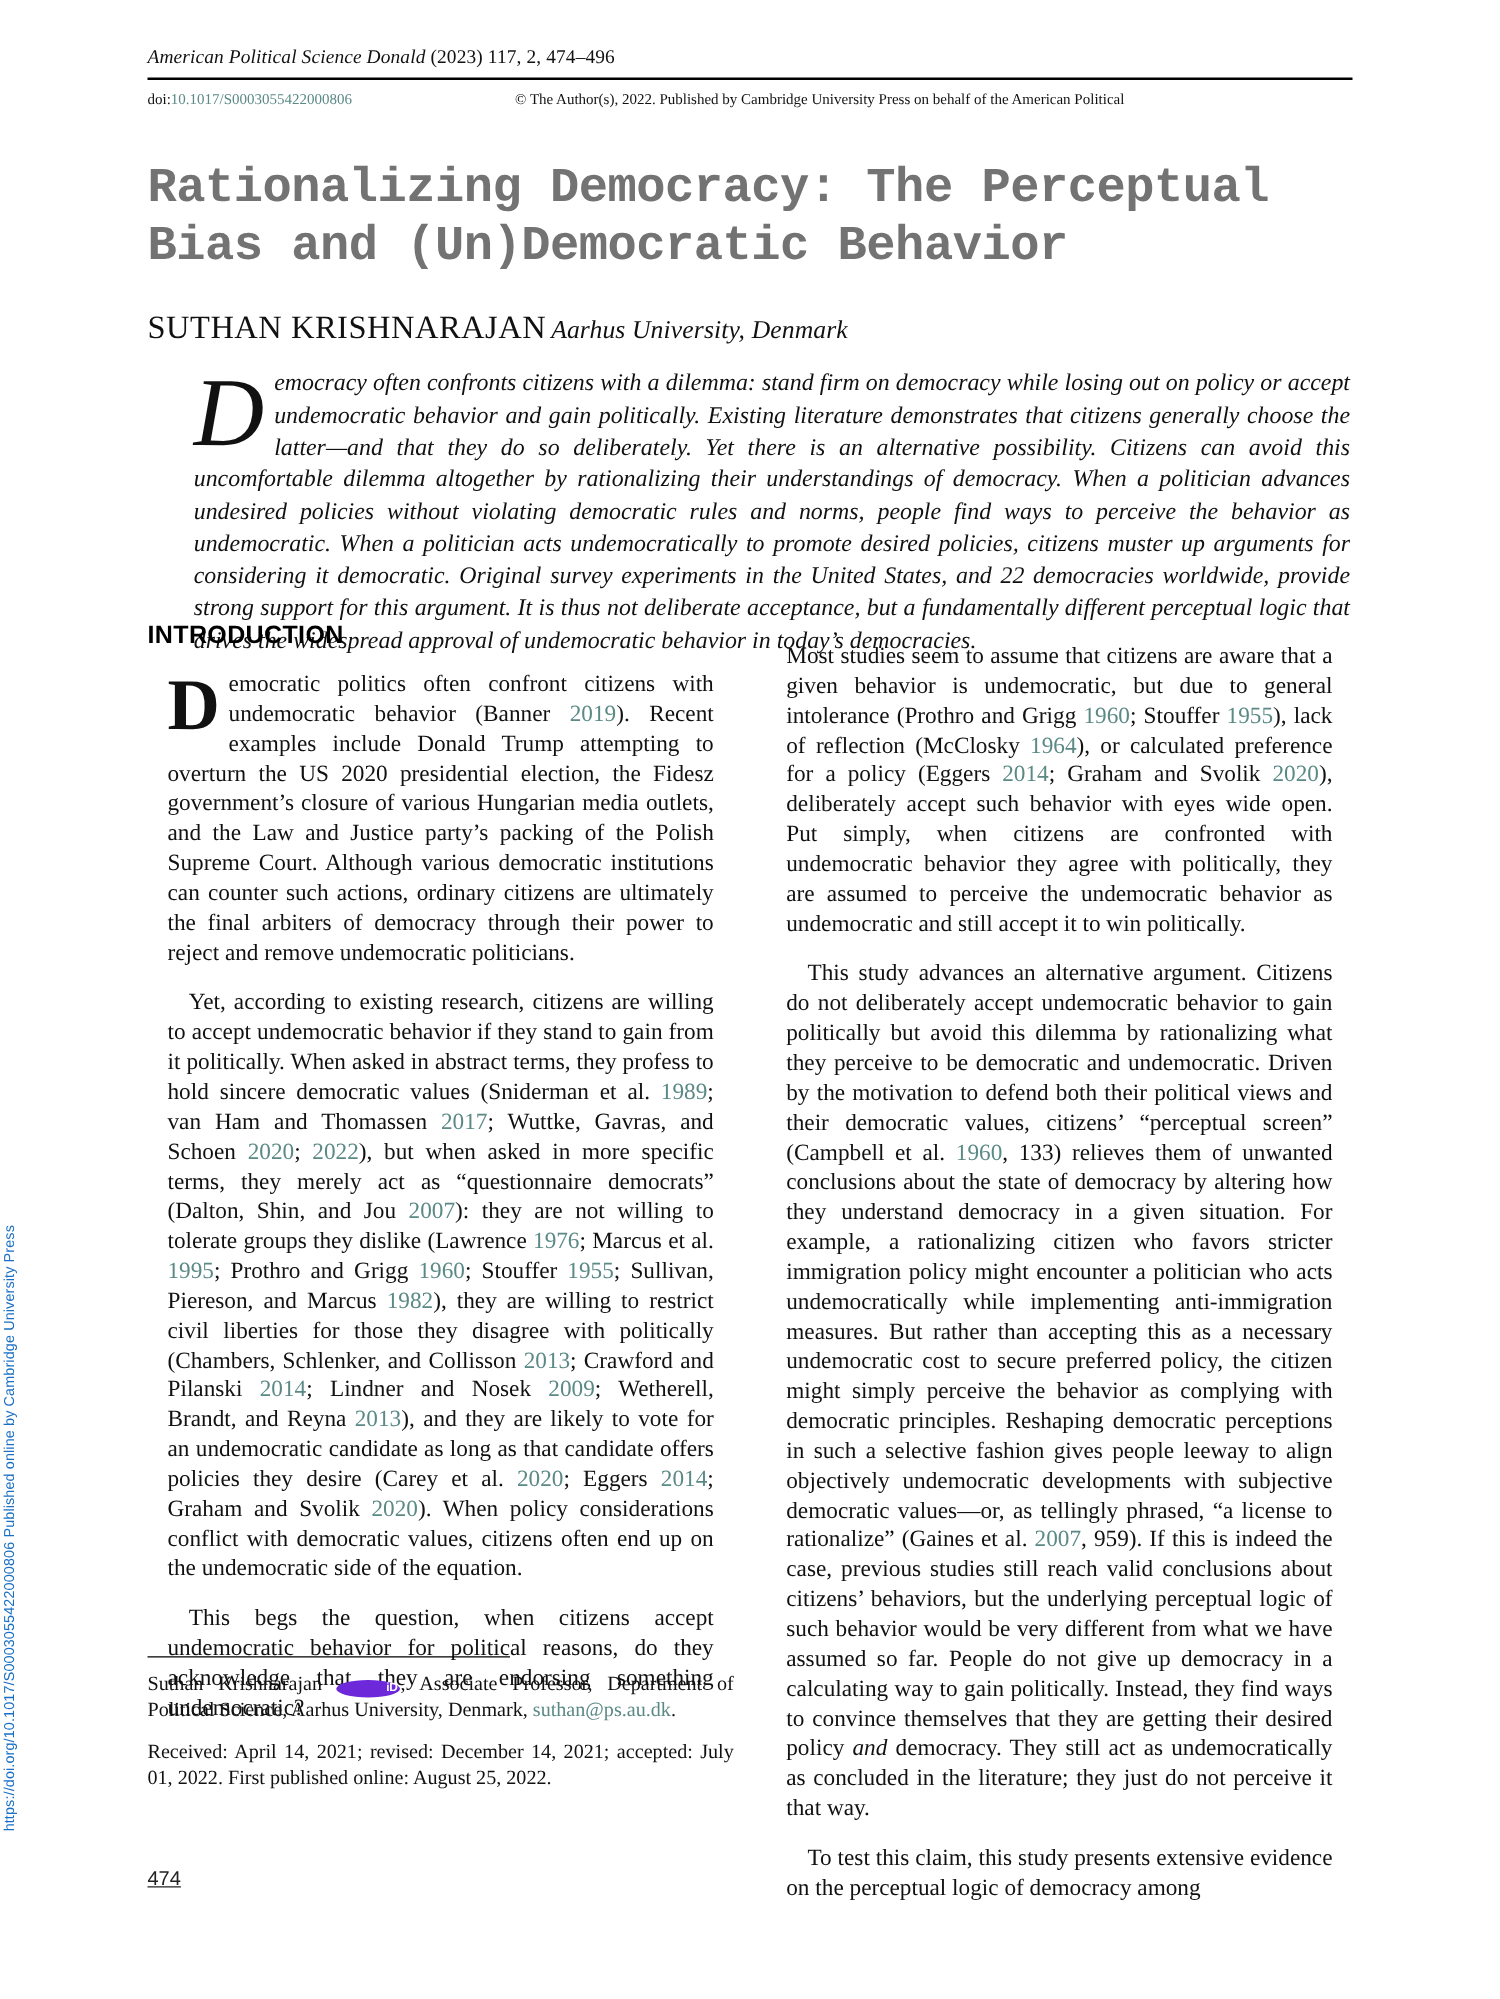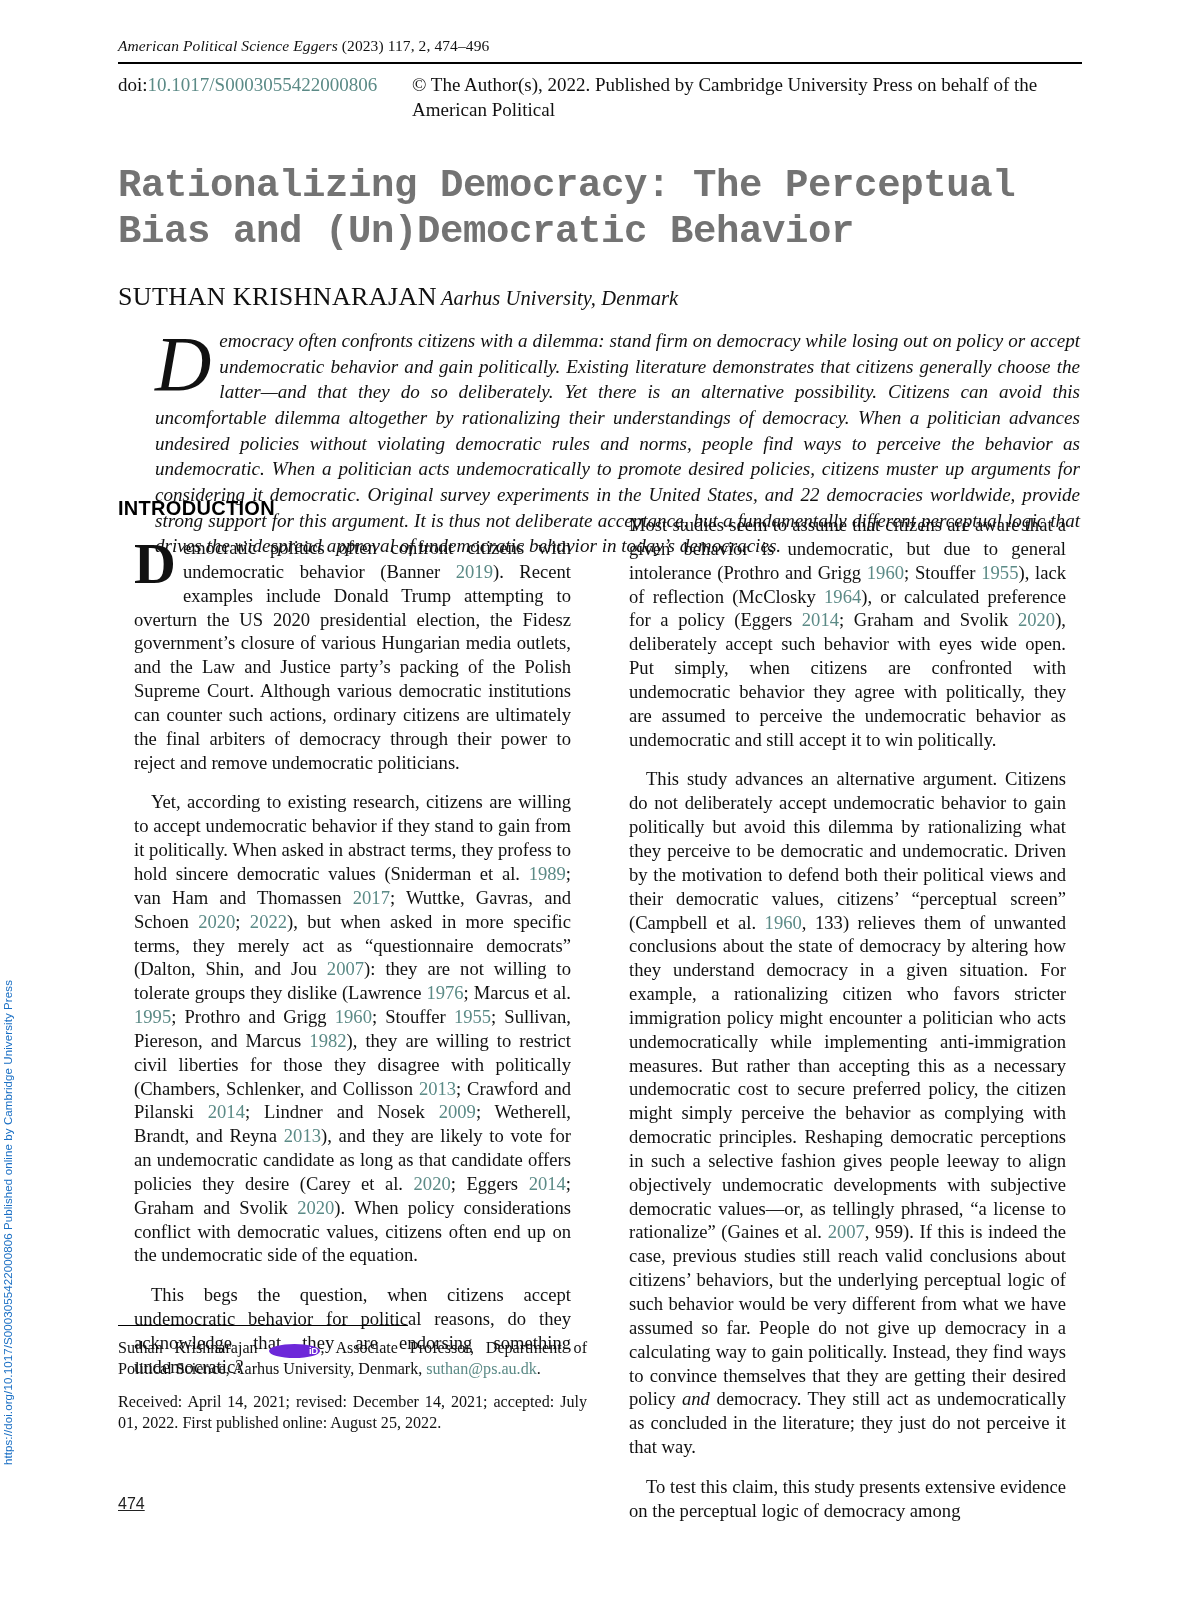--- a/index.html
+++ b/index.html
@@ -48,21 +48,21 @@
   }
   .runhead .jname { font-style: italic; }
 
   .rule-top {
     border-top: 2.2px solid #000;
     margin-top: 7px;
   }
 
   .copyright-block {
     margin-top: 8px;
-    font-size: 19px;
+    font-size: 12px;
     line-height: 1.32;
     position: relative;
   }
   .copyright-block .doi { position: absolute; left: 0; top: 0; }
   .copyright-block .cr   { display:block; margin-left: 294px; }
   .copyright-block .cr2  { display:block; margin-left: 0; }
   .lnk { color: #5b8a86; }
 
   
   .title {
@@ -204,21 +204,21 @@
   }
 </style>
 </head>
 <body>
 
 <div class="side-doi">https://doi.org/10.1017/S0003055422000806 Published online by Cambridge University Press</div>
 
 <div class="page">
 
   <div class="runhead">
-    <span class="jname">American Political Science Eggers</span><span> (2023) 117, 2, 474–496</span>
+    <span class="jname">American Political Science Donald</span><span> (2023) 117, 2, 474–496</span>
   </div>
 
   <div class="rule-top"></div>
 
   <div class="copyright-block">
     <span class="doi"><span>doi:</span><span class="lnk">10.1017/S0003055422000806</span></span>
     <span class="cr">© The Author(s), 2022. Published by Cambridge University Press on behalf of the American Political</span>
   </div>
 
   <h1 class="title">Rationalizing Democracy: The Perceptual Bias and (Un)Democratic Behavior</h1>

